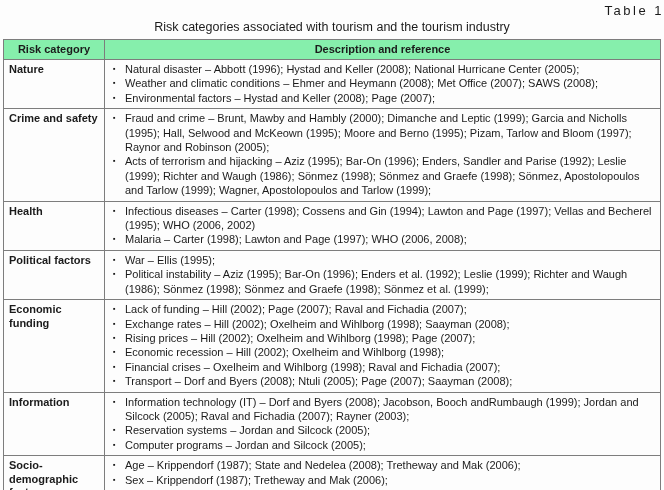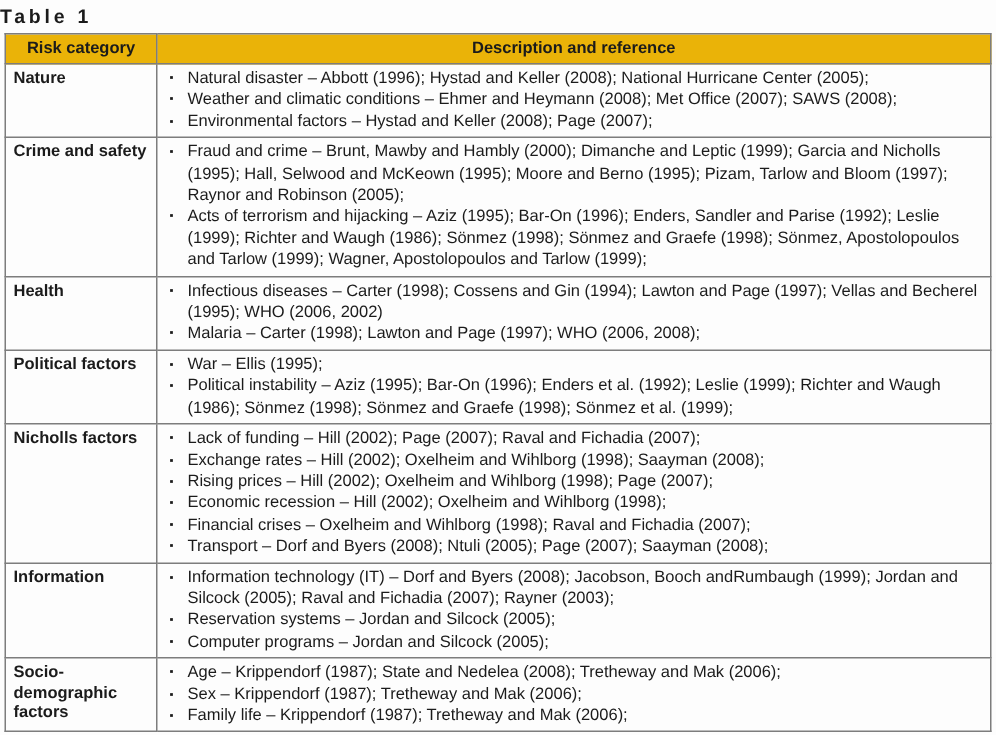--- a/index.html
+++ b/index.html
@@ -9,22 +9,22 @@
     font-family: "Liberation Sans", sans-serif;
     color: #1b1b1b;
   }
   .page {
     width: 664px;
     height: 490px;
     overflow: hidden;
     background: #fdfdfd;
   }
   .title {
-    text-align: left;
-    font-weight: bold;
+    text-align: right;
+    font-weight: normal;
     font-size: 13px;
     letter-spacing: 2.5px;
     padding-top: 3px;
     line-height: 15px;
   }
   .subtitle {
     text-align: center;
     font-size: 12.5px;
     margin-top: 2px;
     line-height: 15px;
@@ -35,21 +35,21 @@
     width: 658px;
     margin: 4px 0 0 3px;
     background: #fdfdfd;
   }
   table.risk th,
   table.risk td {
     border: 1px solid #7d7d7d;
     vertical-align: top;
   }
   table.risk th {
-    background: #eab308;
+    background: #86efac;
     font-size: 11px;
     font-weight: bold;
     text-align: center;
     padding: 3px 2px;
     line-height: 13px;
   }
   td.cat {
     font-weight: bold;
     font-size: 11px;
     line-height: 13.5px;
@@ -74,20 +74,21 @@
   .item-text {
     flex: 1;
   }
   .bold-seg { font-weight: normal; }
 </style>
 </head>
 <body>
 
 <div class="page">
   <div class="title">Table 1</div>
+  <div class="subtitle">Risk categories associated with tourism and the tourism industry</div>
 
   <table class="risk">
     <colgroup>
       <col style="width:101px">
       <col>
     </colgroup>
     <thead>
       <tr>
         <th>Risk category</th>
         <th>Description and reference</th>
@@ -144,21 +145,21 @@
               <span class="bullet">▪</span>
               <span class="item-text">War – Ellis (1995);</span>
             </div>
             <div class="item">
               <span class="bullet">▪</span>
               <span class="item-text">Political instability – Aziz (1995); Bar-On (1996); Enders et al. (1992); Leslie (1999); Richter and Waugh (1986); Sönmez (1998); Sönmez and Graefe (1998); Sönmez et al. (1999);</span>
             </div>
           </td>
         </tr>
         <tr>
-          <td class="cat">Nicholls factors</td>
+          <td class="cat">Economic funding</td>
           <td class="desc">
             <div class="item">
               <span class="bullet">▪</span>
               <span class="item-text">Lack of funding – Hill (2002); Page (2007); Raval and Fichadia (2007);</span>
             </div>
             <div class="item">
               <span class="bullet">▪</span>
               <span class="item-text">Exchange rates – Hill (2002); Oxelheim and Wihlborg (1998); Saayman (2008);</span>
             </div>
             <div class="item">

